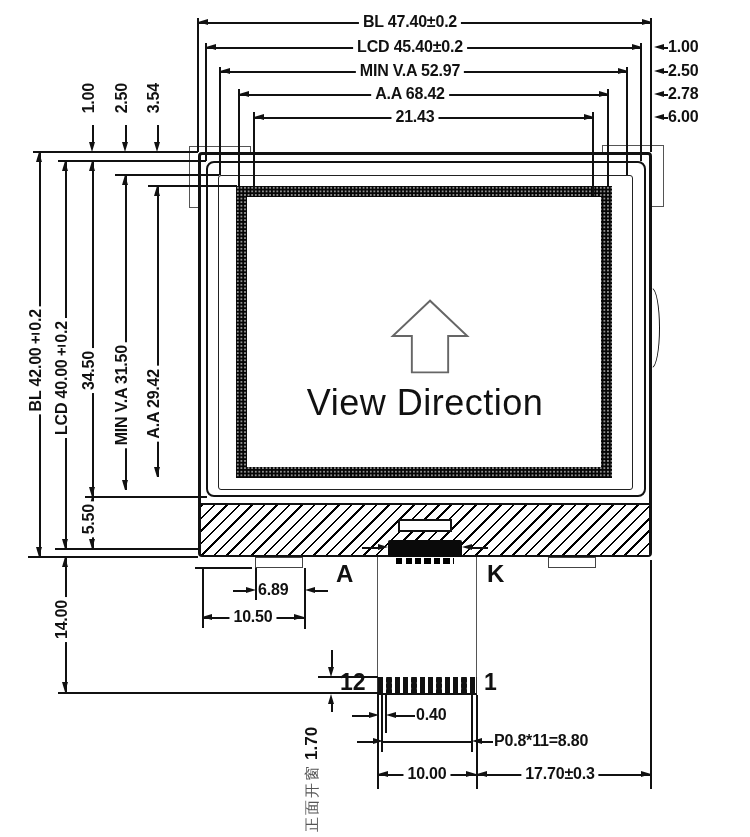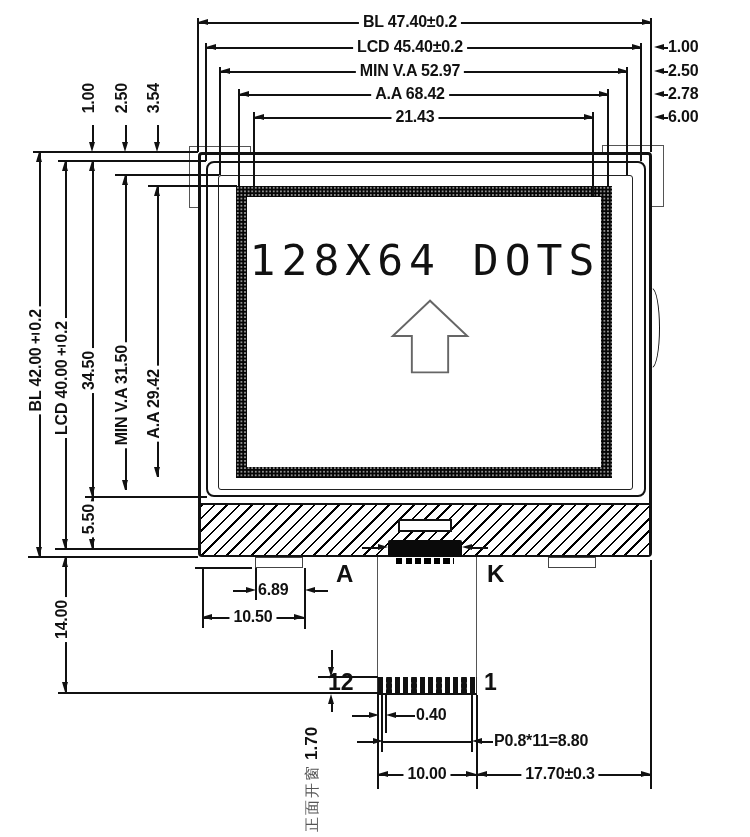--- a/index.html
+++ b/index.html
@@ -51,45 +51,45 @@
   <div class="tab" style="left:189px;top:146px;width:62px;height:62px;"></div>
   <div class="tab" style="left:602px;top:145px;width:62px;height:62px;"></div>
 
   <div class="box" style="left:198px;top:152px;width:454px;height:405px;border:3px solid #111;border-radius:4px;"></div>
   <div class="box" style="left:206px;top:161px;width:440px;height:336px;border:2px solid #111;border-radius:8px;background:transparent;"></div>
   <div class="box" style="left:218px;top:175px;width:415px;height:315px;border:1.3px solid #222;border-radius:3px;background:transparent;"></div>
   <div id="aa-border" style="left:236px;top:186px;width:376px;height:292px;">
     <div id="aa-inner"></div>
   </div>
 
-  <div id="screen-dots" style="left:247px;top:239px;width:356px;">128X64 DOTS</div>
   <svg style="position:absolute;left:387px;top:297px;" width="86" height="80" viewBox="0 0 90 82">
     <polygon points="45,3 6,40 26,40 26,78 64,78 64,40 84,40" fill="#fff" stroke="#666" stroke-width="2"></polygon>
   </svg>
+  <div id="view-dir" style="left:247px;top:385px;width:356px;">View Direction</div>
 
   <div id="bump" style="left:644px;top:288px;width:16px;height:80px;"></div>
 
   <div id="hatch" style="left:201px;top:503px;width:448px;height:52px;"></div>
   <div class="box" style="left:398px;top:519px;width:54px;height:13px;border:2px solid #111;"></div>
   <div style="position:absolute;left:388px;top:540px;width:74px;height:17px;background:#0a0a0a;border-radius:2px;"></div>
   <div style="position:absolute;left:396px;top:558px;width:58px;height:6px;background:repeating-linear-gradient(90deg,#000 0 6px,transparent 6px 9.5px);"></div>
   <div class="hl" style="left:362px;width:17px;top:547px;"></div>
   <div class="ar ar-r" style="left:378px;top:544px;"></div>
   <div class="hl" style="left:471px;width:17px;top:547px;"></div>
   <div class="ar ar-l" style="left:462px;top:544px;"></div>
 
   <div class="tab" style="left:255px;top:557px;width:48px;height:11px;border-color:#444;"></div>
   <div class="tab" style="left:548px;top:557px;width:48px;height:11px;border-color:#444;"></div>
   <div class="biglab" style="left:336px;top:562px;">A</div>
   <div class="biglab" style="left:487px;top:562px;">K</div>
 
   <div class="gvl" style="left:377px;top:557px;height:120px;"></div>
   <div class="gvl" style="left:475.5px;top:557px;height:120px;"></div>
   <div id="pin-band" style="left:377px;top:677px;width:100px;height:18px;"></div>
-  <div class="pinnum" style="left:328px;top:671px;">12</div>
+  <div class="pinnum" style="left:340px;top:671px;">12</div>
   <div class="pinnum" style="left:484px;top:671px;">1</div>
 
   <div class="hl" style="left:198px;width:454px;top:22px;"></div>
   <div class="ar ar-l" style="left:198px;top:19px;"></div>
   <div class="ar ar-r" style="left:642px;top:19px;"></div>
   <div class="dlab dc" style="left:410px;top:13px;">BL 47.40±0.2</div>
 
   <div class="hl" style="left:206px;width:436px;top:47px;"></div>
   <div class="ar ar-l" style="left:206px;top:44px;"></div>
   <div class="ar ar-r" style="left:632px;top:44px;"></div>

